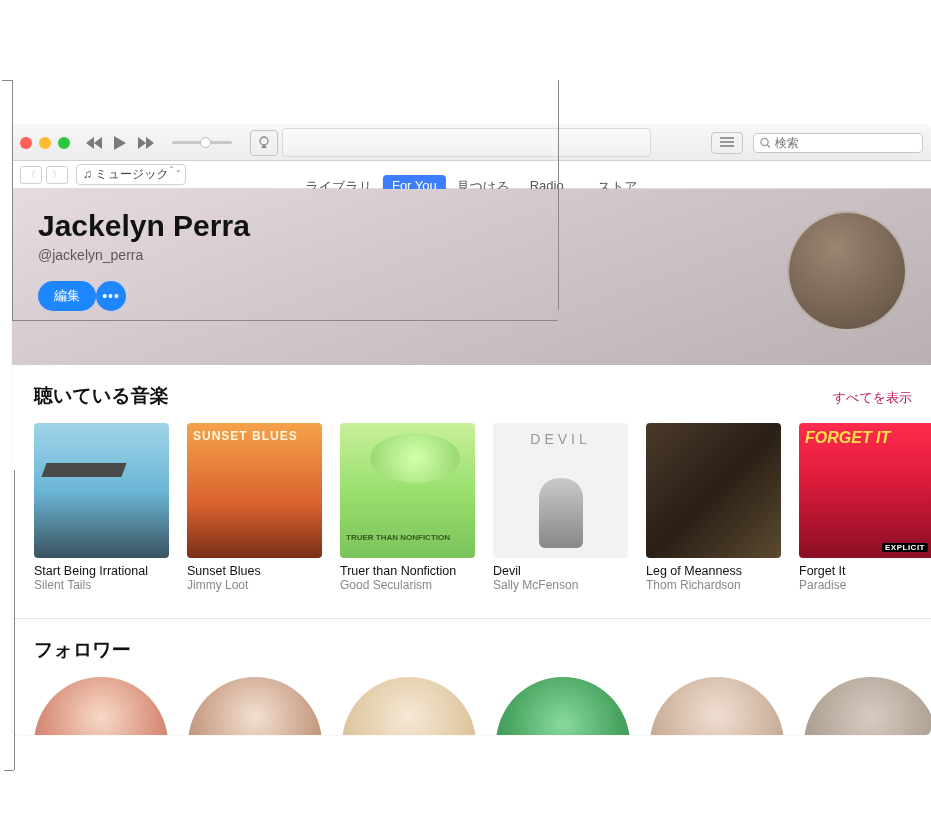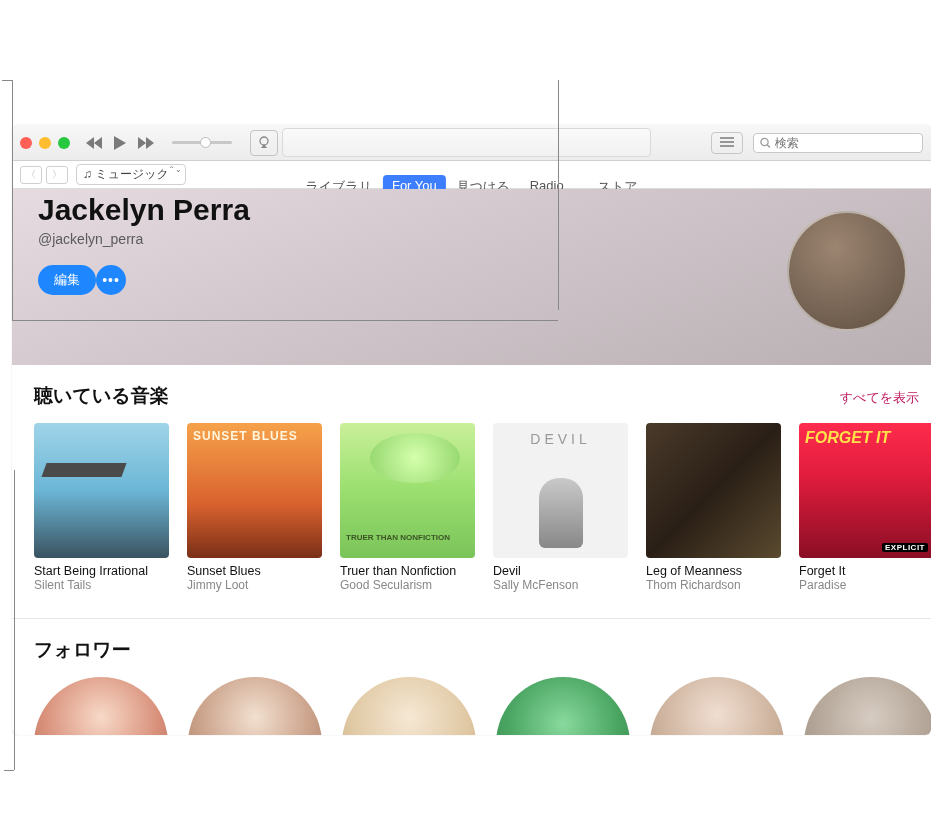--- a/index.html
+++ b/index.html
@@ -35,31 +35,31 @@
 .nav-arrows span { border: 1px solid #d0d0d0; border-radius: 3px; width: 22px; height: 18px; display: flex; align-items: center; justify-content: center; font-size: 10px; }
 .source-sel { margin-left: 8px; border: 1px solid #d0d0d0; border-radius: 4px; padding: 1px 16px 1px 6px; font-size: 12px; color: #444; position: relative; }
 .source-sel::after { content: "⌃⌄"; font-size: 8px; position: absolute; right: 3px; top: 1px; color: #777; line-height: 8px; }
 .tabs { position: absolute; left: 50%; transform: translateX(-50%); display: flex; gap: 2px; font-size: 13px; color: #555; margin-top: 24px; }
 .tab { padding: 3px 9px; border-radius: 4px; cursor: pointer; }
 .tab.active { background: #3d7eff; color: #fff; } 
 
 .tabs .store { margin-left: 14px; }
 
 
-.profile-header { height: 176px; background: linear-gradient(160deg,#e6dbe0 0%, #d2c8cd 40%, #b9b0b4 100%); position: relative; padding: 4px 26px; }
+.profile-header { height: 176px; background: linear-gradient(160deg,#e6dbe0 0%, #d2c8cd 40%, #b9b0b4 100%); position: relative; padding: 20px 26px; }
 .profile-name { font-size: 30px; font-weight: 700; color: #111; }
 .profile-handle { font-size: 14px; color: #5a5a5a; margin-top: 4px; }
 .profile-actions { display: flex; margin-top: 18px; }
 .edit-btn { background: #1e87ff; color: #fff; border: none; border-radius: 16px; padding: 6px 16px; font-size: 13px; cursor: pointer; }
 .more-btn { width: 30px; height: 30px; border-radius: 50%; background: #1e87ff; color: #fff; display: flex; align-items: center; justify-content: center; cursor: pointer; font-size: 14px; letter-spacing: 1px; }
 .avatar-lg { position: absolute; right: 24px; top: 22px; width: 120px; height: 120px; border-radius: 50%; background: radial-gradient(circle at 40% 30%, #9c8571, #5e4e41); border: 2px solid rgba(255,255,255,.5); overflow:hidden; }
 
 
 .content { padding: 18px 0 0 22px; }
-.sect-head { display: flex; align-items: baseline; padding-right: 8px; }
+.sect-head { display: flex; align-items: baseline; padding-right: 15px; }
 .sect-title { font-size: 19px; font-weight: 700; color: #111; }
 .see-all { margin-left: auto; color: #be185d; font-size: 13px; padding-right: 4px; cursor: pointer; }
 .album-row { display: flex; gap: 18px; margin-top: 14px; overflow: hidden; }
 .album-card { width: 135px; flex: 0 0 135px; cursor: pointer; }
 .album-art { width: 135px; height: 135px; border-radius: 4px; background: #ccc; background-size: cover; position: relative; overflow:hidden; }
 .album-title { font-size: 12.5px; color: #111; margin-top: 6px; white-space: nowrap; overflow: hidden; text-overflow: ellipsis; }
 .album-artist { font-size: 12px; color: #888; white-space: nowrap; overflow: hidden; text-overflow: ellipsis; }
 .explicit { position:absolute; bottom:6px; right:6px; background:#000; color:#fff; font-size:8px; padding:0 3px; border-radius:2px; font-weight:bold; letter-spacing:.5px;}
 
 .followers-row { display: flex; gap: 20px; margin-top: 14px; }

